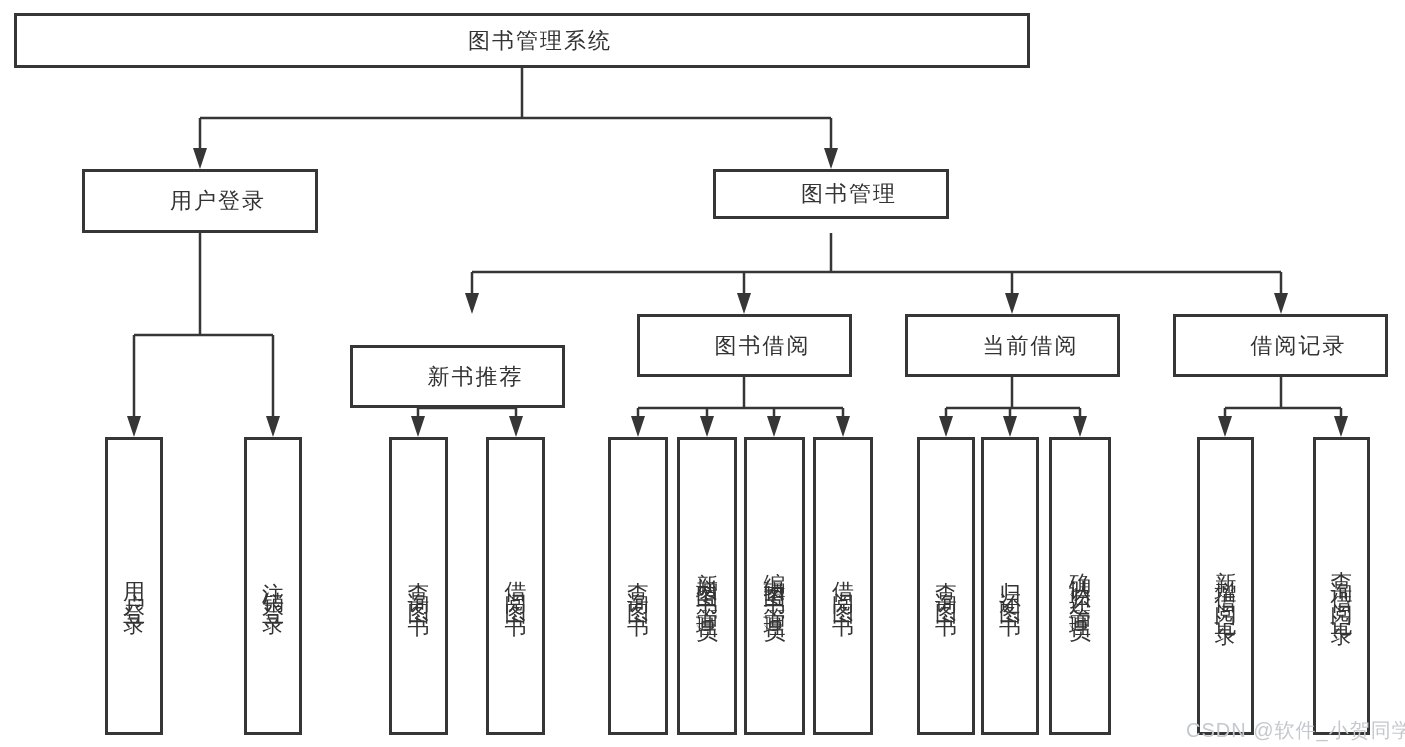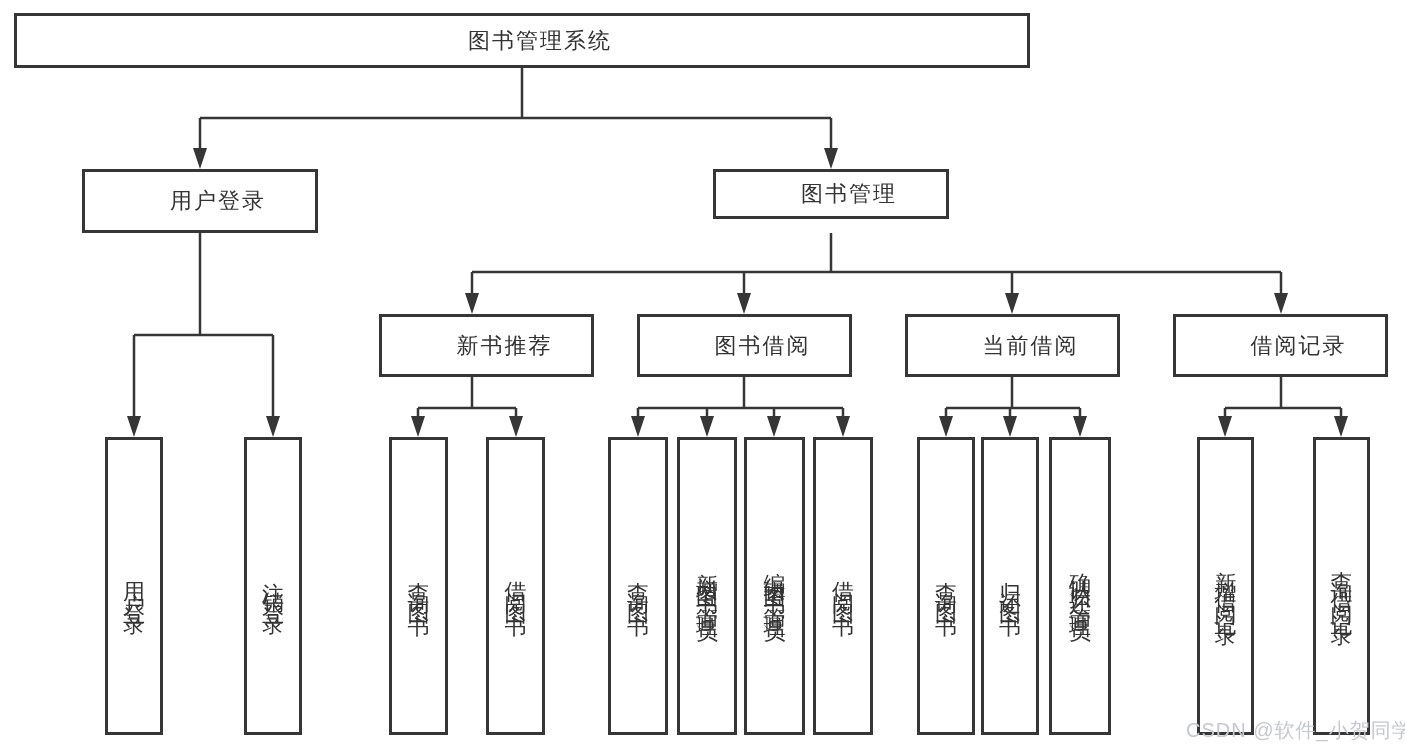--- a/index.html
+++ b/index.html
@@ -28,21 +28,21 @@
     white-space:nowrap;
   }
   .ls4 span{letter-spacing:11px;}
   .ls6 span{letter-spacing:11px;}
   .ls9 span{letter-spacing:7px;}
   
   .n-root{left:14px;top:13px;width:1016px;height:55px;}
   .n-userlogin{left:82px;top:169px;width:236px;height:64px;}
   .n-bookmgmt{left:713px;top:169px;width:236px;height:50px;}
   .n-l3{top:314px;width:215px;height:63px;}
-  .n-newbook{left:379px;}
+  .n-newbook{left:350px;margin-top:31px;}
   .n-bookborrow{left:637px;}
   .n-currentborrow{left:905px;text-align:center;}
   .n-records{left:1173px;align-items:center;}
   .n-l4{top:437px;height:298px;}
   .n-g1a{left:105px;width:58px;}
   .n-g1b{left:244px;width:58px;}
   .n-g2a{left:389px;width:59px;}
   .n-g2b{left:486px;width:59px;}
   .n-g3a{left:608px;width:60px;}
   .n-g3b{left:677px;width:60px;}

